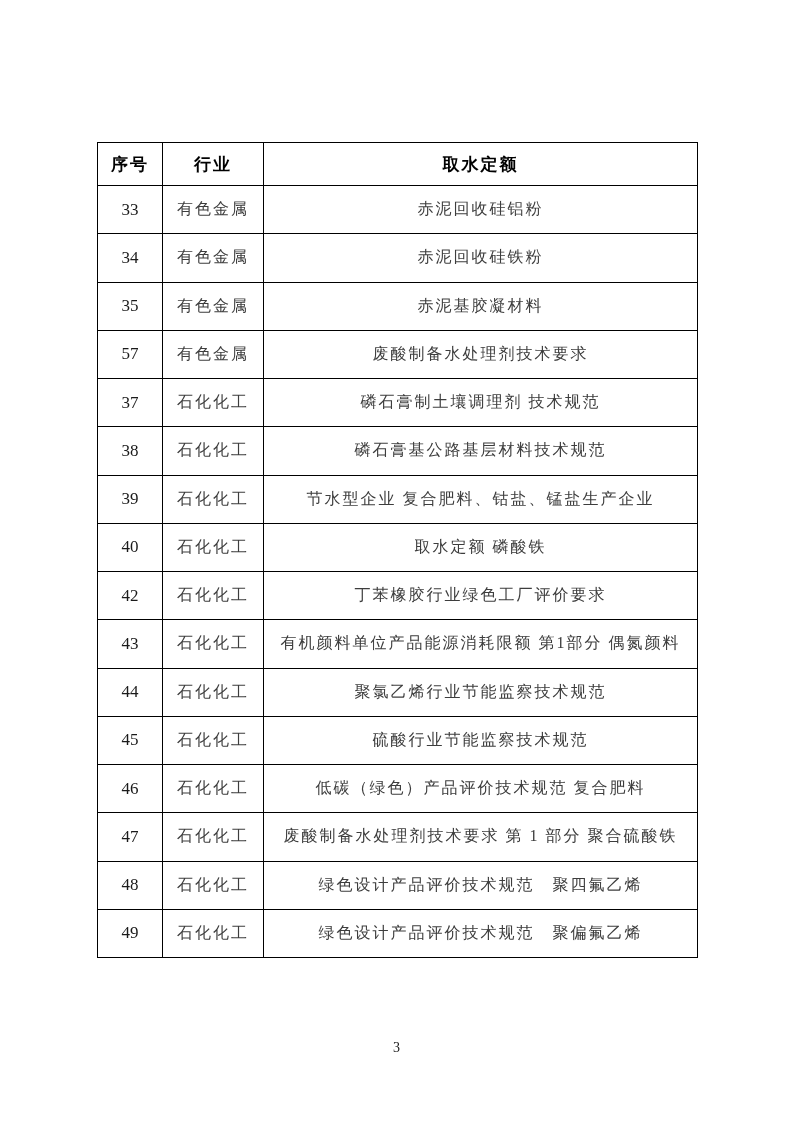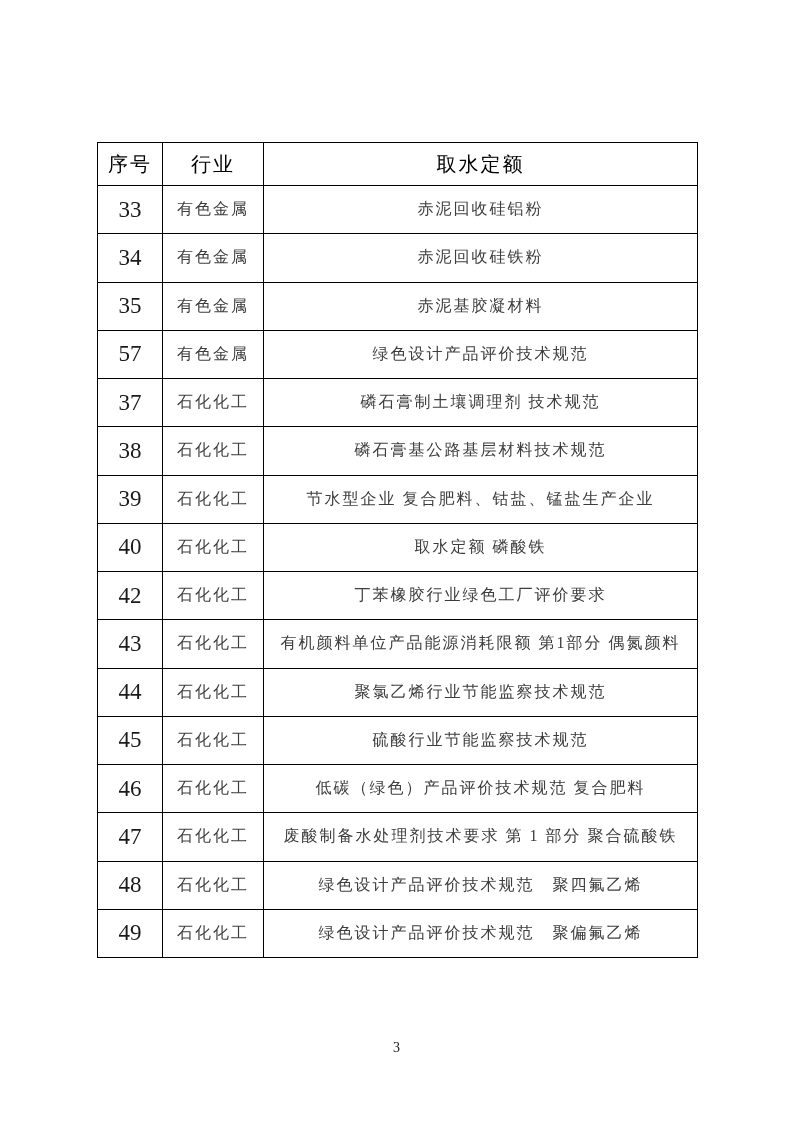--- a/index.html
+++ b/index.html
@@ -38,30 +38,30 @@
     text-align: center;
     vertical-align: middle;
     padding: 0 2px;
     overflow: hidden;
     white-space: nowrap;
   }
   .doc-table thead tr {
     height: 43px;
   }
   .doc-table th {
-    font-size: 20px;
-    font-weight: normal;
+    font-size: 17px;
+    font-weight: bold;
     color: var(--header-text);
     letter-spacing: 2px;
   }
   .col-no    { width: 65px; }
   .col-industry { width: 101px; border-radius: 9px; }
   .col-project  { width: 434px; }
   td.col-no {
-    font-size: 23px;
+    font-size: 17px;
     color: var(--number-text);
     letter-spacing: 0;
   }
   td.col-industry,
   td.col-project {
     font-size: 16px;
     color: var(--cjk-text);
     letter-spacing: 2px;
     text-align: center;
   }
@@ -100,21 +100,21 @@
     <td class="col-project">赤泥回收硅铁粉</td>
   </tr>
         <tr>
     <td class="col-no">35</td>
     <td class="col-industry">有色金属</td>
     <td class="col-project">赤泥基胶凝材料</td>
   </tr>
         <tr>
     <td class="col-no">57</td>
     <td class="col-industry">有色金属</td>
-    <td class="col-project">绿色设计产品评价技术规范</td>
+    <td class="col-project">废酸制备水处理剂技术要求</td>
   </tr>
         <tr>
     <td class="col-no">37</td>
     <td class="col-industry">石化化工</td>
     <td class="col-project">磷石膏制土壤调理剂 技术规范</td>
   </tr>
         <tr>
     <td class="col-no">38</td>
     <td class="col-industry">石化化工</td>
     <td class="col-project">磷石膏基公路基层材料技术规范</td>

